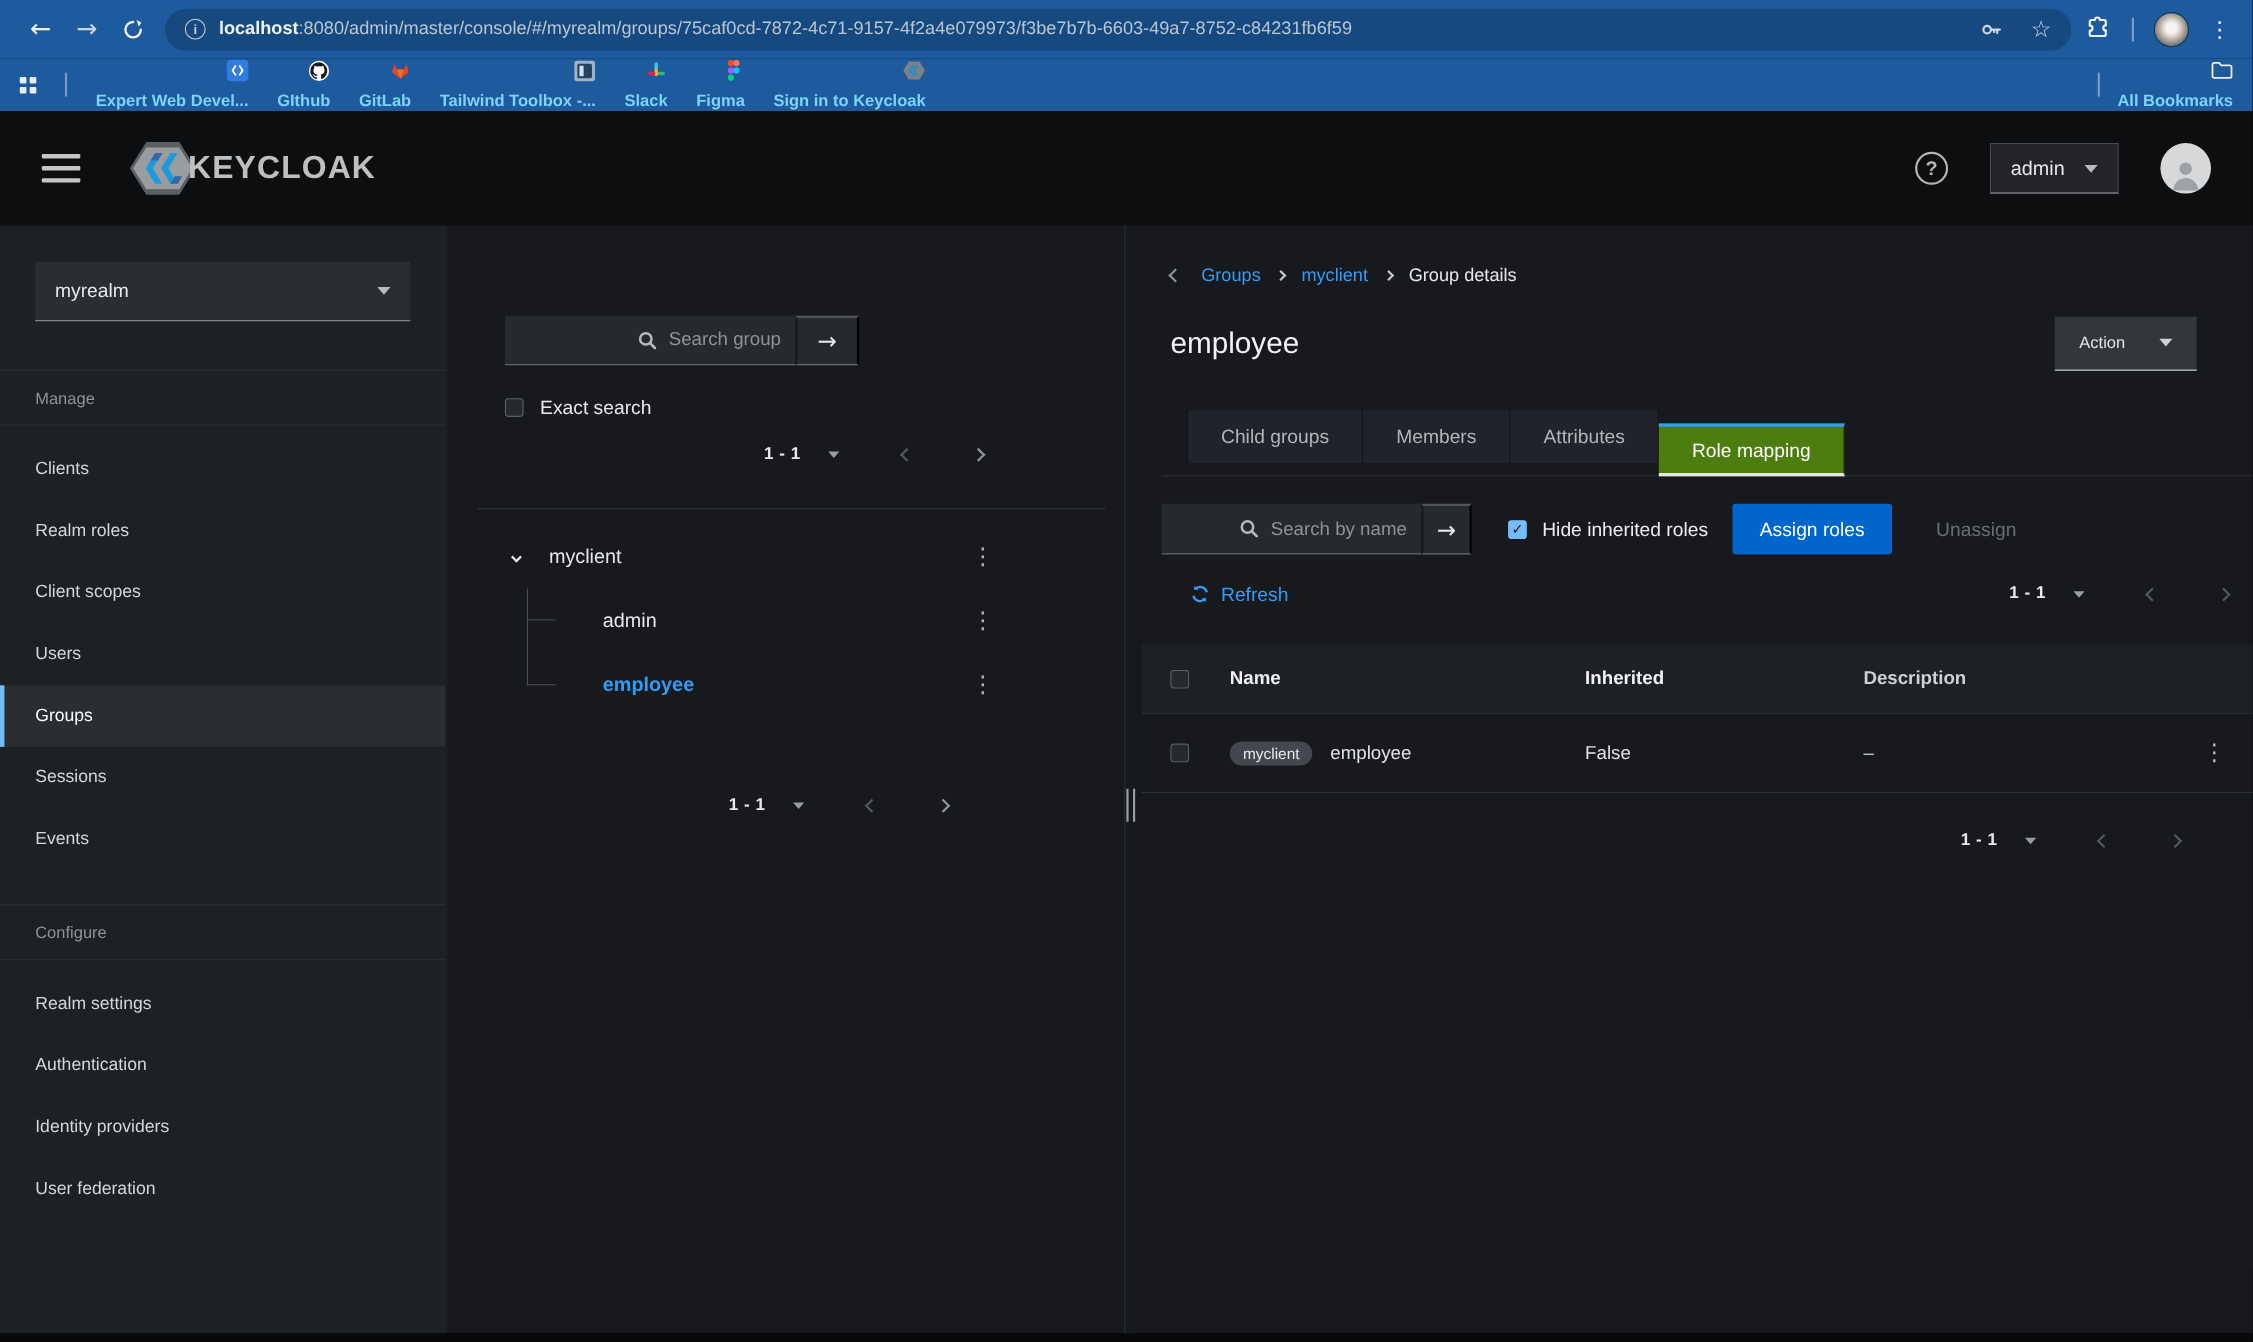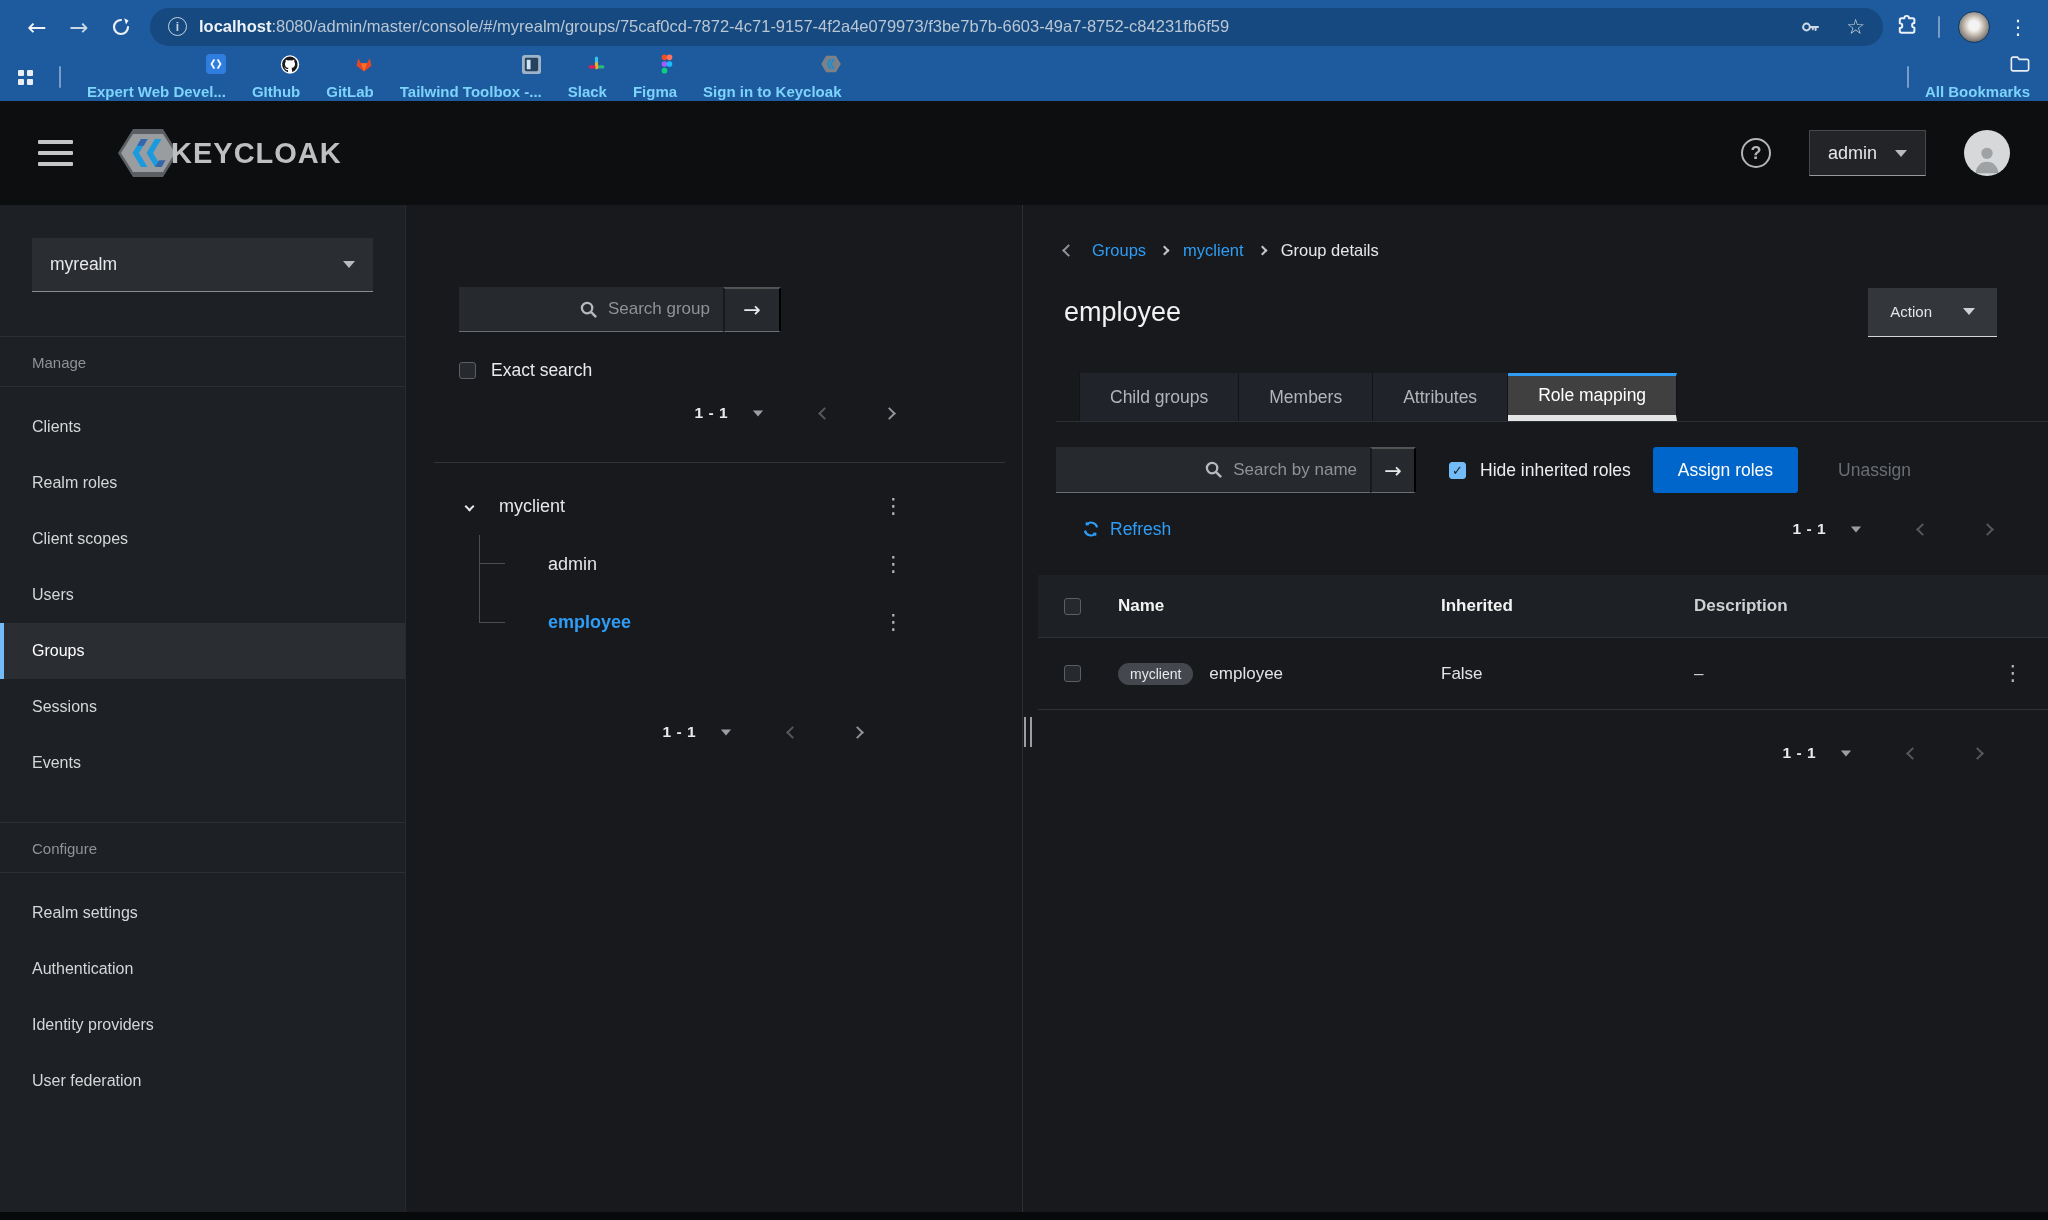--- a/index.html
+++ b/index.html
@@ -98,31 +98,31 @@
   .bc-sep { width:7px; height:7px; border-left:2.2px solid #c4c6c8; border-bottom:2.2px solid #c4c6c8; transform:rotate(225deg); display:inline-block; }
   .bc-back { margin-right:4px; }
   .title-row { display:flex; align-items:center; margin-top:26px; padding-right:51px; height:50px; }
   .page-title { font-size:27px; color:#f2f2f2; font-weight:400; margin-left:8px; }
   .action-btn { margin-left:auto; height:49px; background:#33363a; border:none; border-bottom:1px solid #d3d5d7; color:#e4e5e6; font-size:15px; display:flex; align-items:center; gap:31px; padding:0 22px; }
   .action-btn .caret-down { border-top-color:#cfd1d3; }
 
   .tabstrip { display:flex; margin-top:36px; border-bottom:1px solid #2c2f34; padding-left:23px; }
   .tab { height:48px; padding:0 30px; display:flex; align-items:center; font-size:17.5px; background:#202329; color:#b2b4b7; border-right:1px solid #121418; }
   .tab:first-child { border-left:1px solid #121418; }
-  .tab.active { background:#404040; color:#fff; border-top:3px solid #2f9df5; margin-bottom:-1px; border-bottom:6px solid #e5e5e5; }
+  .tab.active { background:#4d7c0f; color:#fff; border-top:3px solid #2f9df5; margin-bottom:-1px; border-bottom:3px solid #e5e5e5;margin-top:12px; }
 
   .rm-toolbar { display:flex; align-items:center; margin-top:25px; height:46px; }
-  .rm-search { display:flex; width:360px; height:46px; }
+  .rm-search { display:flex; width:282px; height:46px; }
   .rm-search .f-btn { width:46px; }
   .rm-toolbar .cb { margin-left:33px; }
   .hide-lbl { margin-left:14px; color:#eceded; font-size:17.5px; }
   .btn-primary { margin-left:22px; height:46px; padding:0 25px; background:#0066cc; border:none; border-radius:3px; color:#fff; font-size:17.5px; }
   .btn-ghost { margin-left:40px; background:none; border:none; color:#6a6e73; font-size:17.5px; }
 
-  .refresh-row { display:flex; align-items:center; margin-top:16px; height:40px; padding-right:56px; }
+  .refresh-row { display:flex; align-items:center; margin-top:16px; height:40px; padding-right:22px; }
   .refresh { display:flex; align-items:center; gap:10px; margin-left:26px; color:#2f9df5; font-size:17.5px; }
   .refresh-row .pager { margin-left:auto; }
 
   .roles-table { margin-top:26px; margin-left:-18px; }
   .t-row { display:flex; align-items:center; border-bottom:1px solid #2e3135; }
   .t-head { height:63px; background:#1d2024; font-weight:700; font-size:17px; color:#f2f2f2; }
   .t-data { height:72px; background:#17191d; font-size:17px; color:#e2e3e4; }
   .col-cb { width:80px; padding-left:26px; display:flex; }
   .col-name { width:323px; display:flex; align-items:center; }
   .col-inh { width:253px; }

